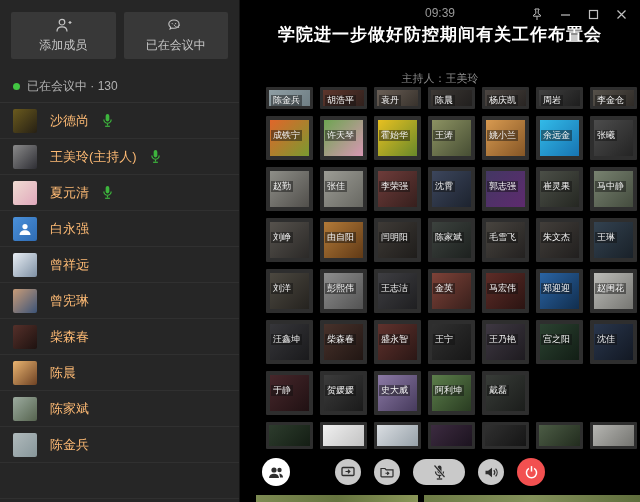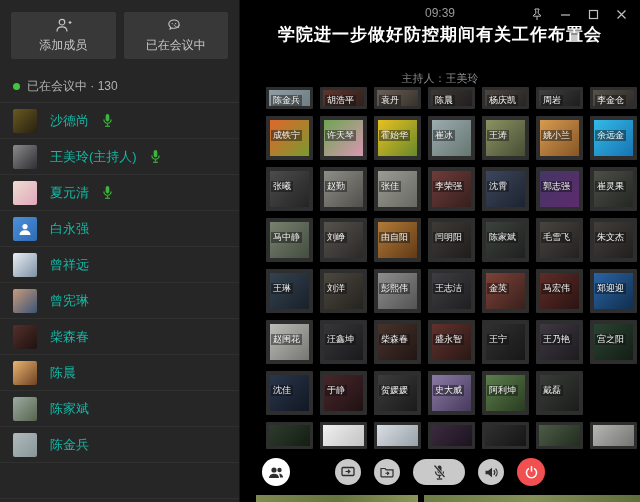--- a/index.html
+++ b/index.html
@@ -15,21 +15,21 @@
     justify-content:center; gap:4px; cursor:pointer; font-family:inherit; }
   .side-btn svg { display:block; }
   .status-row { display:flex; align-items:center; gap:7px; padding:9px 13px 7px 13px;
     color:#b2b2b2; font-size:12px; }
   .dot { width:7px; height:7px; border-radius:50%; }
   .plist { flex:1; overflow:hidden; border-top:1px solid #323232; }
   .prow { height:36px; display:flex; align-items:center; gap:13px; padding:0 13px;
     border-bottom:1px solid #303030; cursor:pointer; }
   .avatar { width:24px; height:24px; border-radius:2px; flex:none;
     display:flex; align-items:center; justify-content:center; overflow:hidden; }
-  .pname { color:#14b8a6; font-size:13px; white-space:nowrap; }
+  .pname { color:#fdba74; font-size:13px; white-space:nowrap; }
   .micicon { flex:none; }
 
   
   .main { flex:1; position:relative; background:#000000; }
   .time { position:absolute; top:6px; left:0; right:0; text-align:center; color:#9a9a9a; font-size:12px; }
   .winctl { position:absolute; top:5px; right:8px; display:flex; gap:6px; align-items:center; }
   .winctl .wbtn { width:22px; height:18px; display:flex; align-items:center; justify-content:center;
     background:transparent; border:none; cursor:pointer; }
   .mtitle { position:absolute; top:23px; left:0; right:0; text-align:center; color:#ffffff;
     font-size:17px; font-weight:bold; letter-spacing:1px; }
@@ -285,24 +285,20 @@
           <div class="gcell">
             <div class="gimg" style="background: linear-gradient(135deg, rgb(110, 164, 82), rgb(216, 151, 179));"></div>
             <span class="gnm">许天琴</span>
           </div>
 
           <div class="gcell">
             <div class="gimg" style="background: linear-gradient(135deg, rgb(232, 192, 32), rgb(104, 136, 42));"></div>
             <span class="gnm">霍始华</span>
           </div>
 
-          <div class="gcell">
-            <div class="gimg" style="background: linear-gradient(135deg, rgb(156, 172, 176), rgb(102, 118, 111));"></div>
-            <span class="gnm">崔冰</span>
-          </div>
 
           <div class="gcell">
             <div class="gimg" style="background: linear-gradient(135deg, rgb(140, 146, 98), rgb(71, 78, 52));"></div>
             <span class="gnm">王涛</span>
           </div>
 
           <div class="gcell">
             <div class="gimg" style="background: linear-gradient(135deg, rgb(216, 154, 80), rgb(133, 86, 38));"></div>
             <span class="gnm">姚小兰</span>
           </div>

